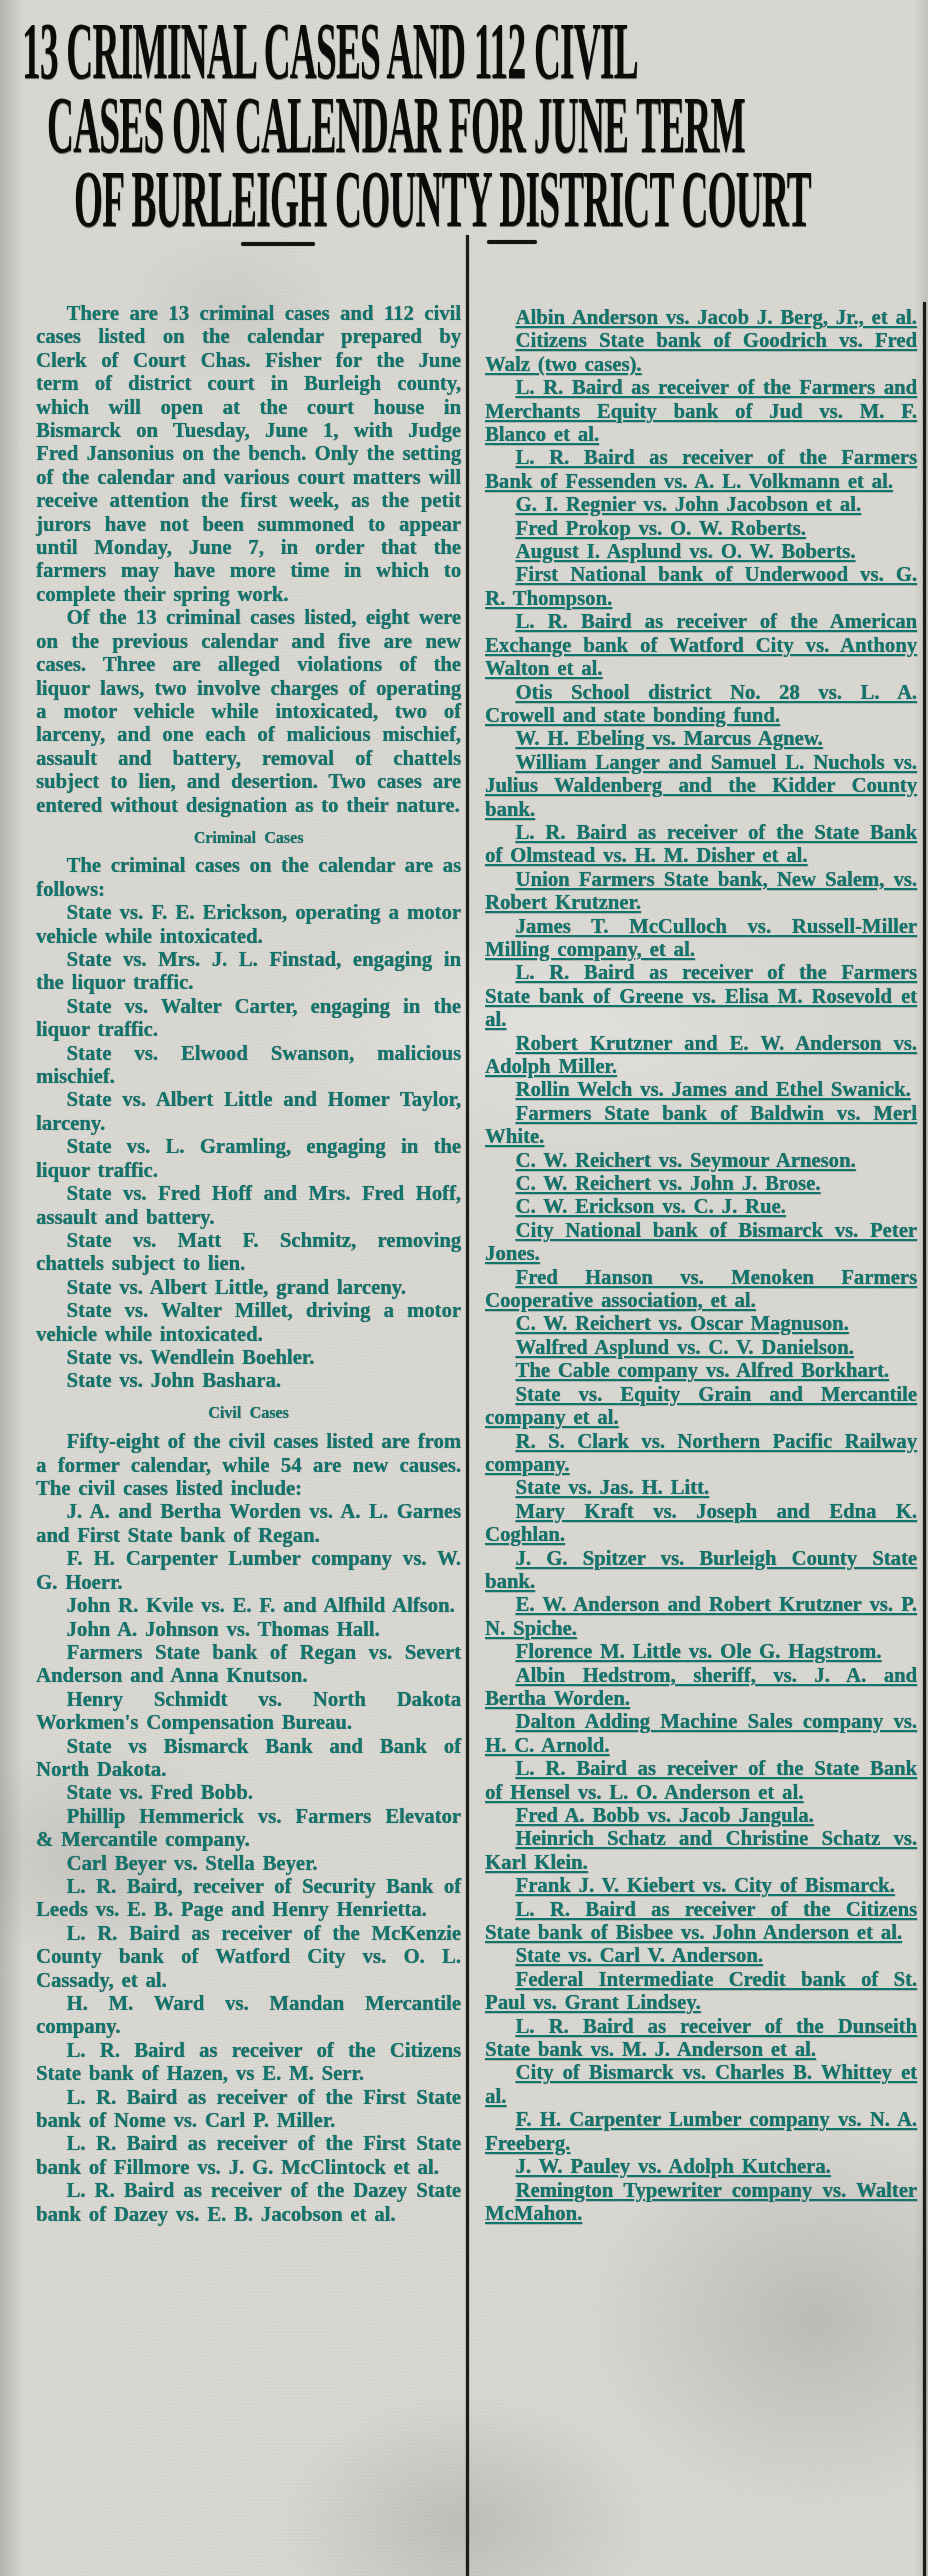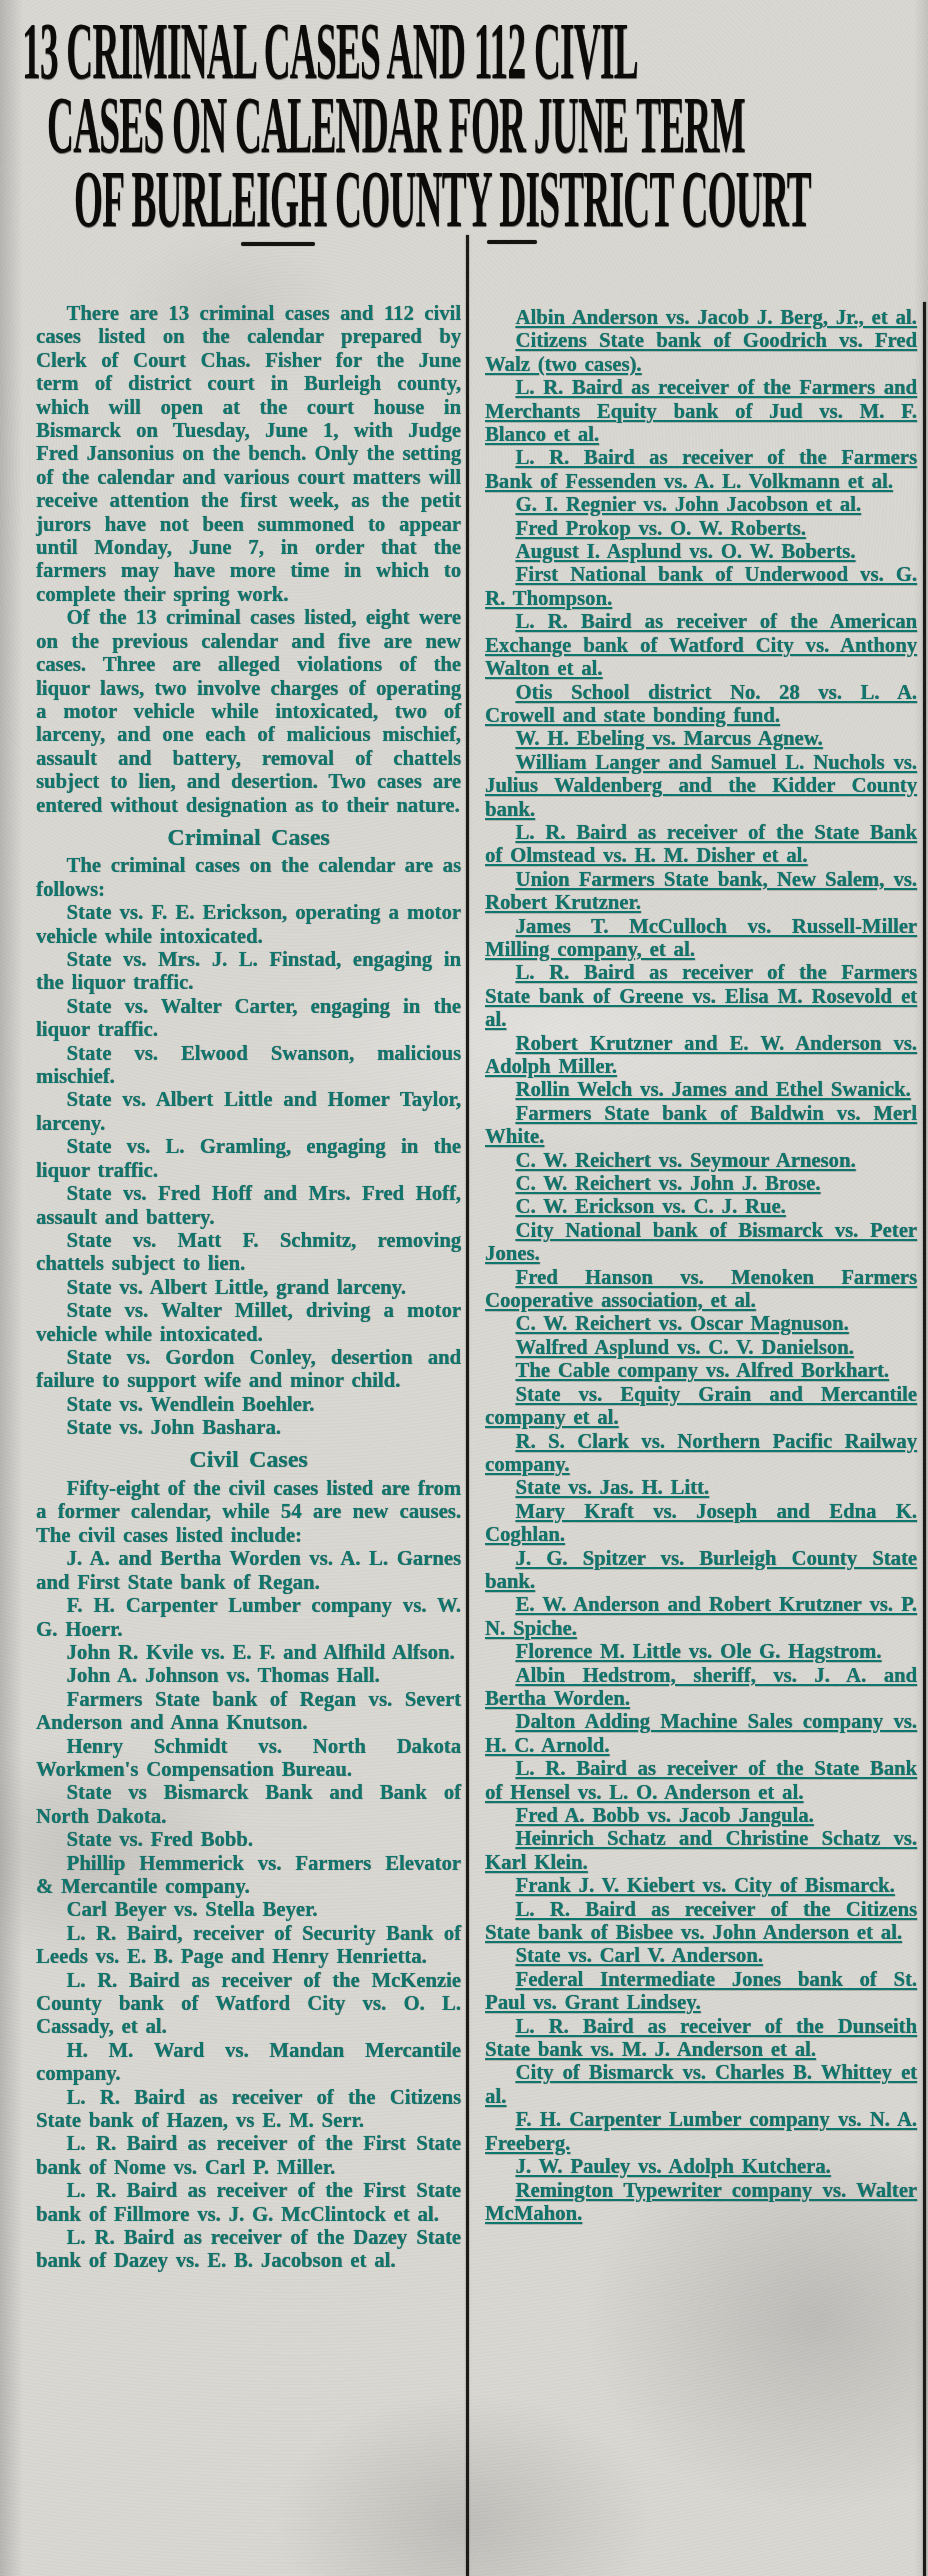--- a/index.html
+++ b/index.html
@@ -57,21 +57,21 @@
     text-align: justify;
     word-spacing: 2.7px;
     text-shadow: 0.3px 0.3px 0.8px rgba(20,18,14,0.6);
   }
   .col-left  { left: 36px;  top: 302px; width: 425px; }
   .col-right { left: 485px; top: 306px; width: 432px; text-decoration: underline; }
   .col p { margin: 0; text-indent: 30.5px; }
   .col p.section-heading {
     text-indent: 0;
     text-align: center;
-    font-size: 24px;
+    font-size: 16px;
     margin: 8.7px 0 5.4px 0;
     word-spacing: 4.4px;
   }
 </style>
 </head>
 <body>
 
 <div class="grain"></div>
 
 <header class="headline">
@@ -99,21 +99,20 @@
       <p class="body-para">State vs. F. E. Erickson, operating a motor vehicle while intoxicated.</p>
       <p class="body-para">State vs. Mrs. J. L. Finstad, engaging in the liquor traffic.</p>
       <p class="body-para">State vs. Walter Carter, engaging in the liquor traffic.</p>
       <p class="body-para">State vs. Elwood Swanson, malicious mischief.</p>
       <p class="body-para">State vs. Albert Little and Homer Taylor, larceny.</p>
       <p class="body-para">State vs. L. Gramling, engaging in the liquor traffic.</p>
       <p class="body-para">State vs. Fred Hoff and Mrs. Fred Hoff, assault and battery.</p>
       <p class="body-para">State vs. Matt F. Schmitz, removing chattels subject to lien.</p>
       <p class="body-para">State vs. Albert Little, grand larceny.</p>
       <p class="body-para">State vs. Walter Millet, driving a motor vehicle while intoxicated.</p>
-      <p class="body-para">State vs. Gordon Conley, desertion and failure to support wife and minor child.</p>
       <p class="body-para">State vs. Wendlein Boehler.</p>
       <p class="body-para">State vs. John Bashara.</p>
     </div>
 
   <p class="section-heading">Civil Cases</p>
 
   <p class="body-para">Fifty-eight of the civil cases listed are from a former calendar, while 54 are new causes. The civil cases listed include:</p>
 
   <div>
       <p class="body-para">J. A. and Bertha Worden vs. A. L. Garnes and First State bank of Regan.</p>
@@ -173,21 +172,21 @@
       <p class="body-para">E. W. Anderson and Robert Krutzner vs. P. N. Spiche.</p>
       <p class="body-para">Florence M. Little vs. Ole G. Hagstrom.</p>
       <p class="body-para">Albin Hedstrom, sheriff, vs. J. A. and Bertha Worden.</p>
       <p class="body-para">Dalton Adding Machine Sales company vs. H. C. Arnold.</p>
       <p class="body-para">L. R. Baird as receiver of the State Bank of Hensel vs. L. O. Anderson et al.</p>
       <p class="body-para">Fred A. Bobb vs. Jacob Jangula.</p>
       <p class="body-para">Heinrich Schatz and Christine Schatz vs. Karl Klein.</p>
       <p class="body-para">Frank J. V. Kiebert vs. City of Bismarck.</p>
       <p class="body-para">L. R. Baird as receiver of the Citizens State bank of Bisbee vs. John Anderson et al.</p>
       <p class="body-para">State vs. Carl V. Anderson.</p>
-      <p class="body-para">Federal Intermediate Jones bank of St. Paul vs. Grant Lindsey.</p>
+      <p class="body-para">Federal Intermediate Credit bank of St. Paul vs. Grant Lindsey.</p>
       <p class="body-para">L. R. Baird as receiver of the Dunseith State bank vs. M. J. Anderson et al.</p>
       <p class="body-para">City of Bismarck vs. Charles B. Whittey et al.</p>
       <p class="body-para">F. H. Carpenter Lumber company vs. N. A. Freeberg.</p>
       <p class="body-para">J. W. Pauley vs. Adolph Kutchera.</p>
       <p class="body-para">Remington Typewriter company vs. Walter McMahon.</p>
     </div>
 </section>
 
 
 </body></html>

